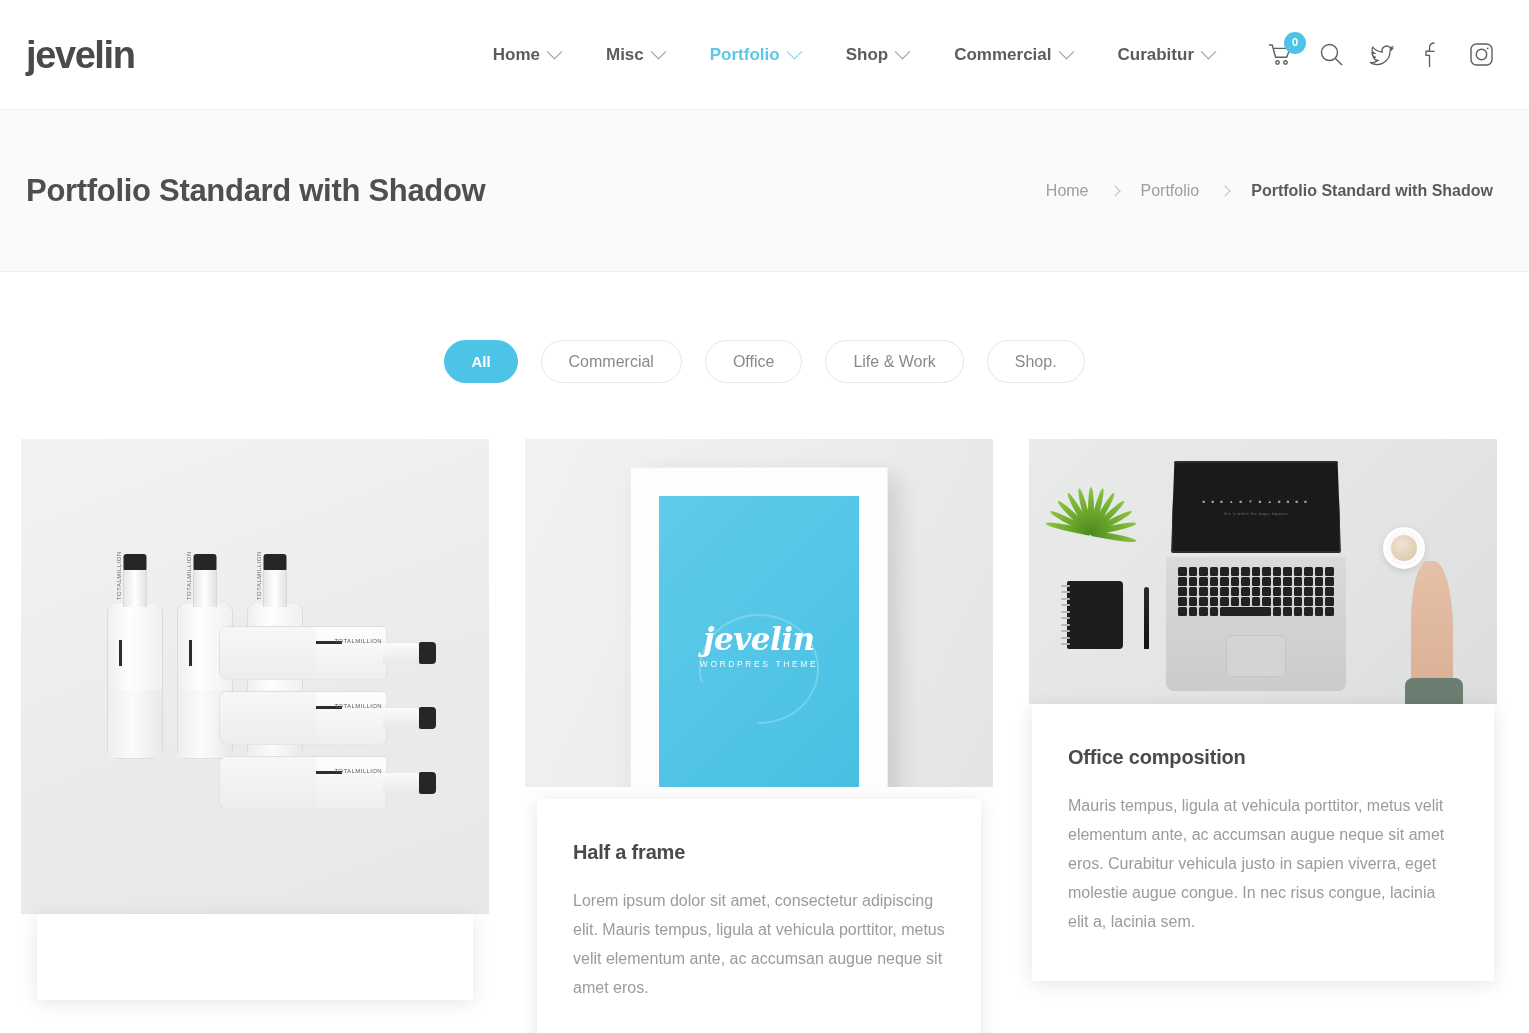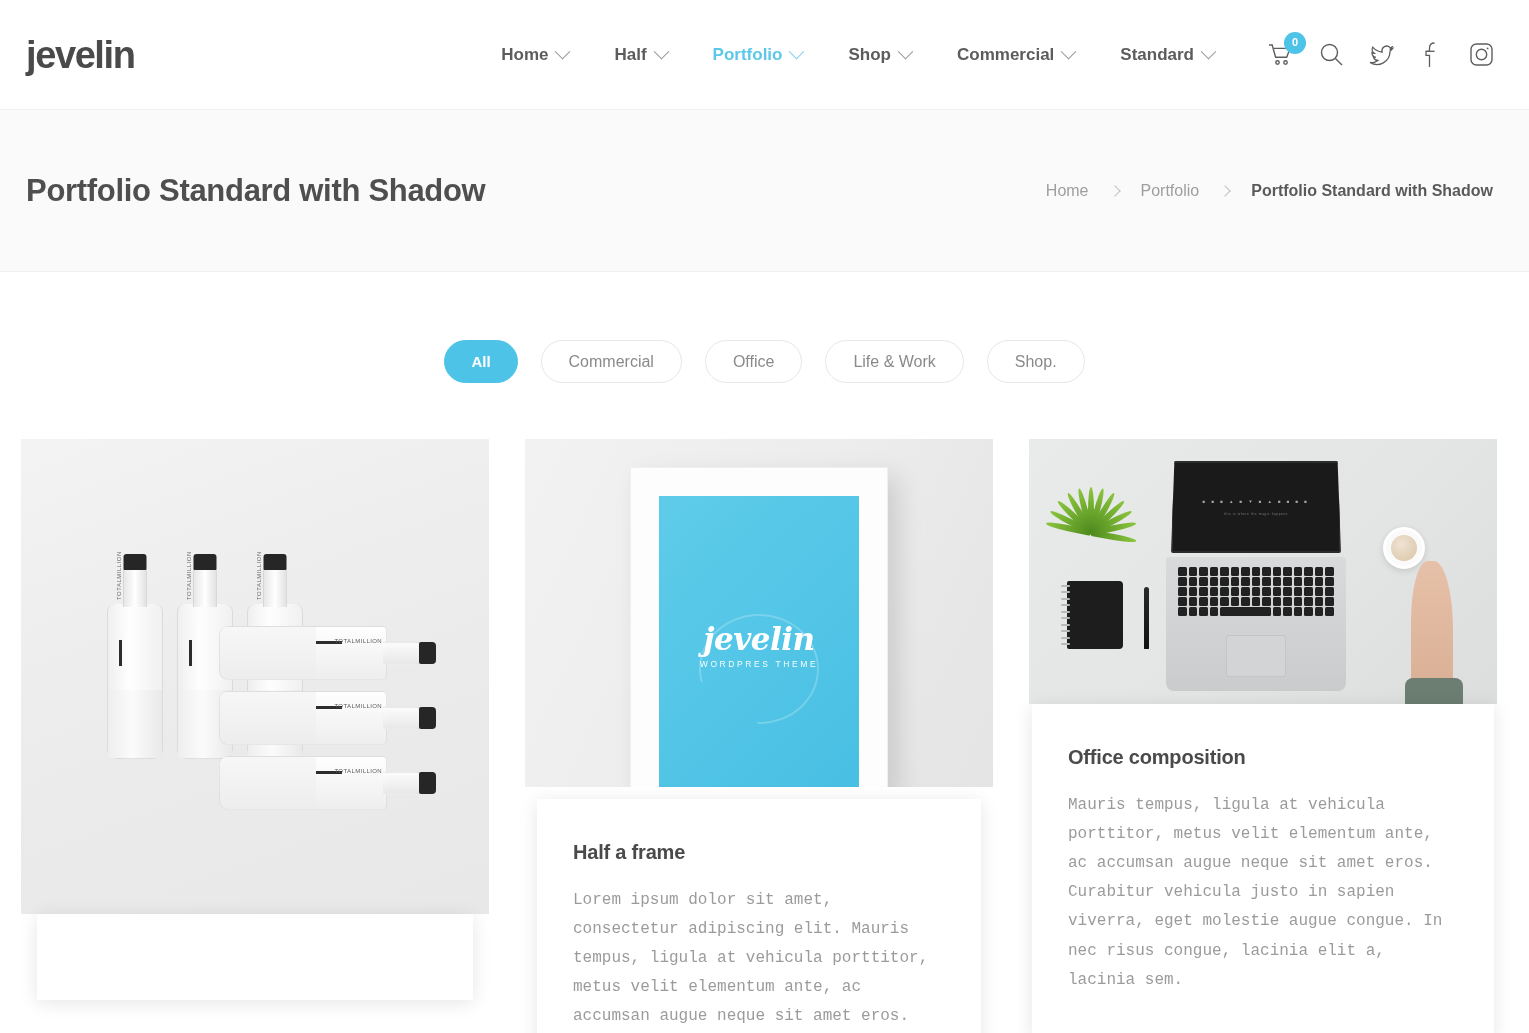--- a/index.html
+++ b/index.html
@@ -187,21 +187,20 @@
     font-size: 20px;
     font-weight: bold;
     color: #4a4a4a;
     margin-bottom: 22px;
     letter-spacing: -0.2px;
   }
   .card-text {
     font-size: 16px;
     line-height: 1.82;
     color: #9b9b9b;
-    font-family: Liberation Mono, monospace;
   }
 
   
   .card-1 .card-media { height: 475px; }
   .card-1 .card-body { margin: 0 16px; }
   
   .card-2 .card-media { height: 348px; }
   .card-2 .card-body { margin: 12px; }
   
   .card-3 .card-media { height: 265px; }
@@ -490,37 +489,37 @@
 
 <header class="site-header">
   <div class="logo">jevelin</div>
 
   <nav class="main-nav">
     <div class="nav-item">
       <span>Home</span>
       <i class="chev"></i>
     </div>
     <div class="nav-item">
-      <span>Half</span>
+      <span>Misc</span>
       <i class="chev"></i>
     </div>
     <div class="nav-item active">
       <span>Portfolio</span>
       <i class="chev"></i>
     </div>
     <div class="nav-item">
       <span>Shop</span>
       <i class="chev"></i>
     </div>
     <div class="nav-item">
       <span>Commercial</span>
       <i class="chev"></i>
     </div>
     <div class="nav-item">
-      <span>Standard</span>
+      <span>Curabitur</span>
       <i class="chev"></i>
     </div>
   </nav>
 
   <div class="header-icons">
     <div class="hicon">
       <svg width="26" height="24" viewBox="0 0 26 24" fill="none" stroke="#5e5e5e" stroke-width="1.4">
         <path d="M1 2h3.2l3.4 12.2h11.1L22 5.4H6"></path>
         <circle cx="9.5" cy="19.5" r="1.7"></circle>
         <circle cx="17.5" cy="19.5" r="1.7"></circle>

